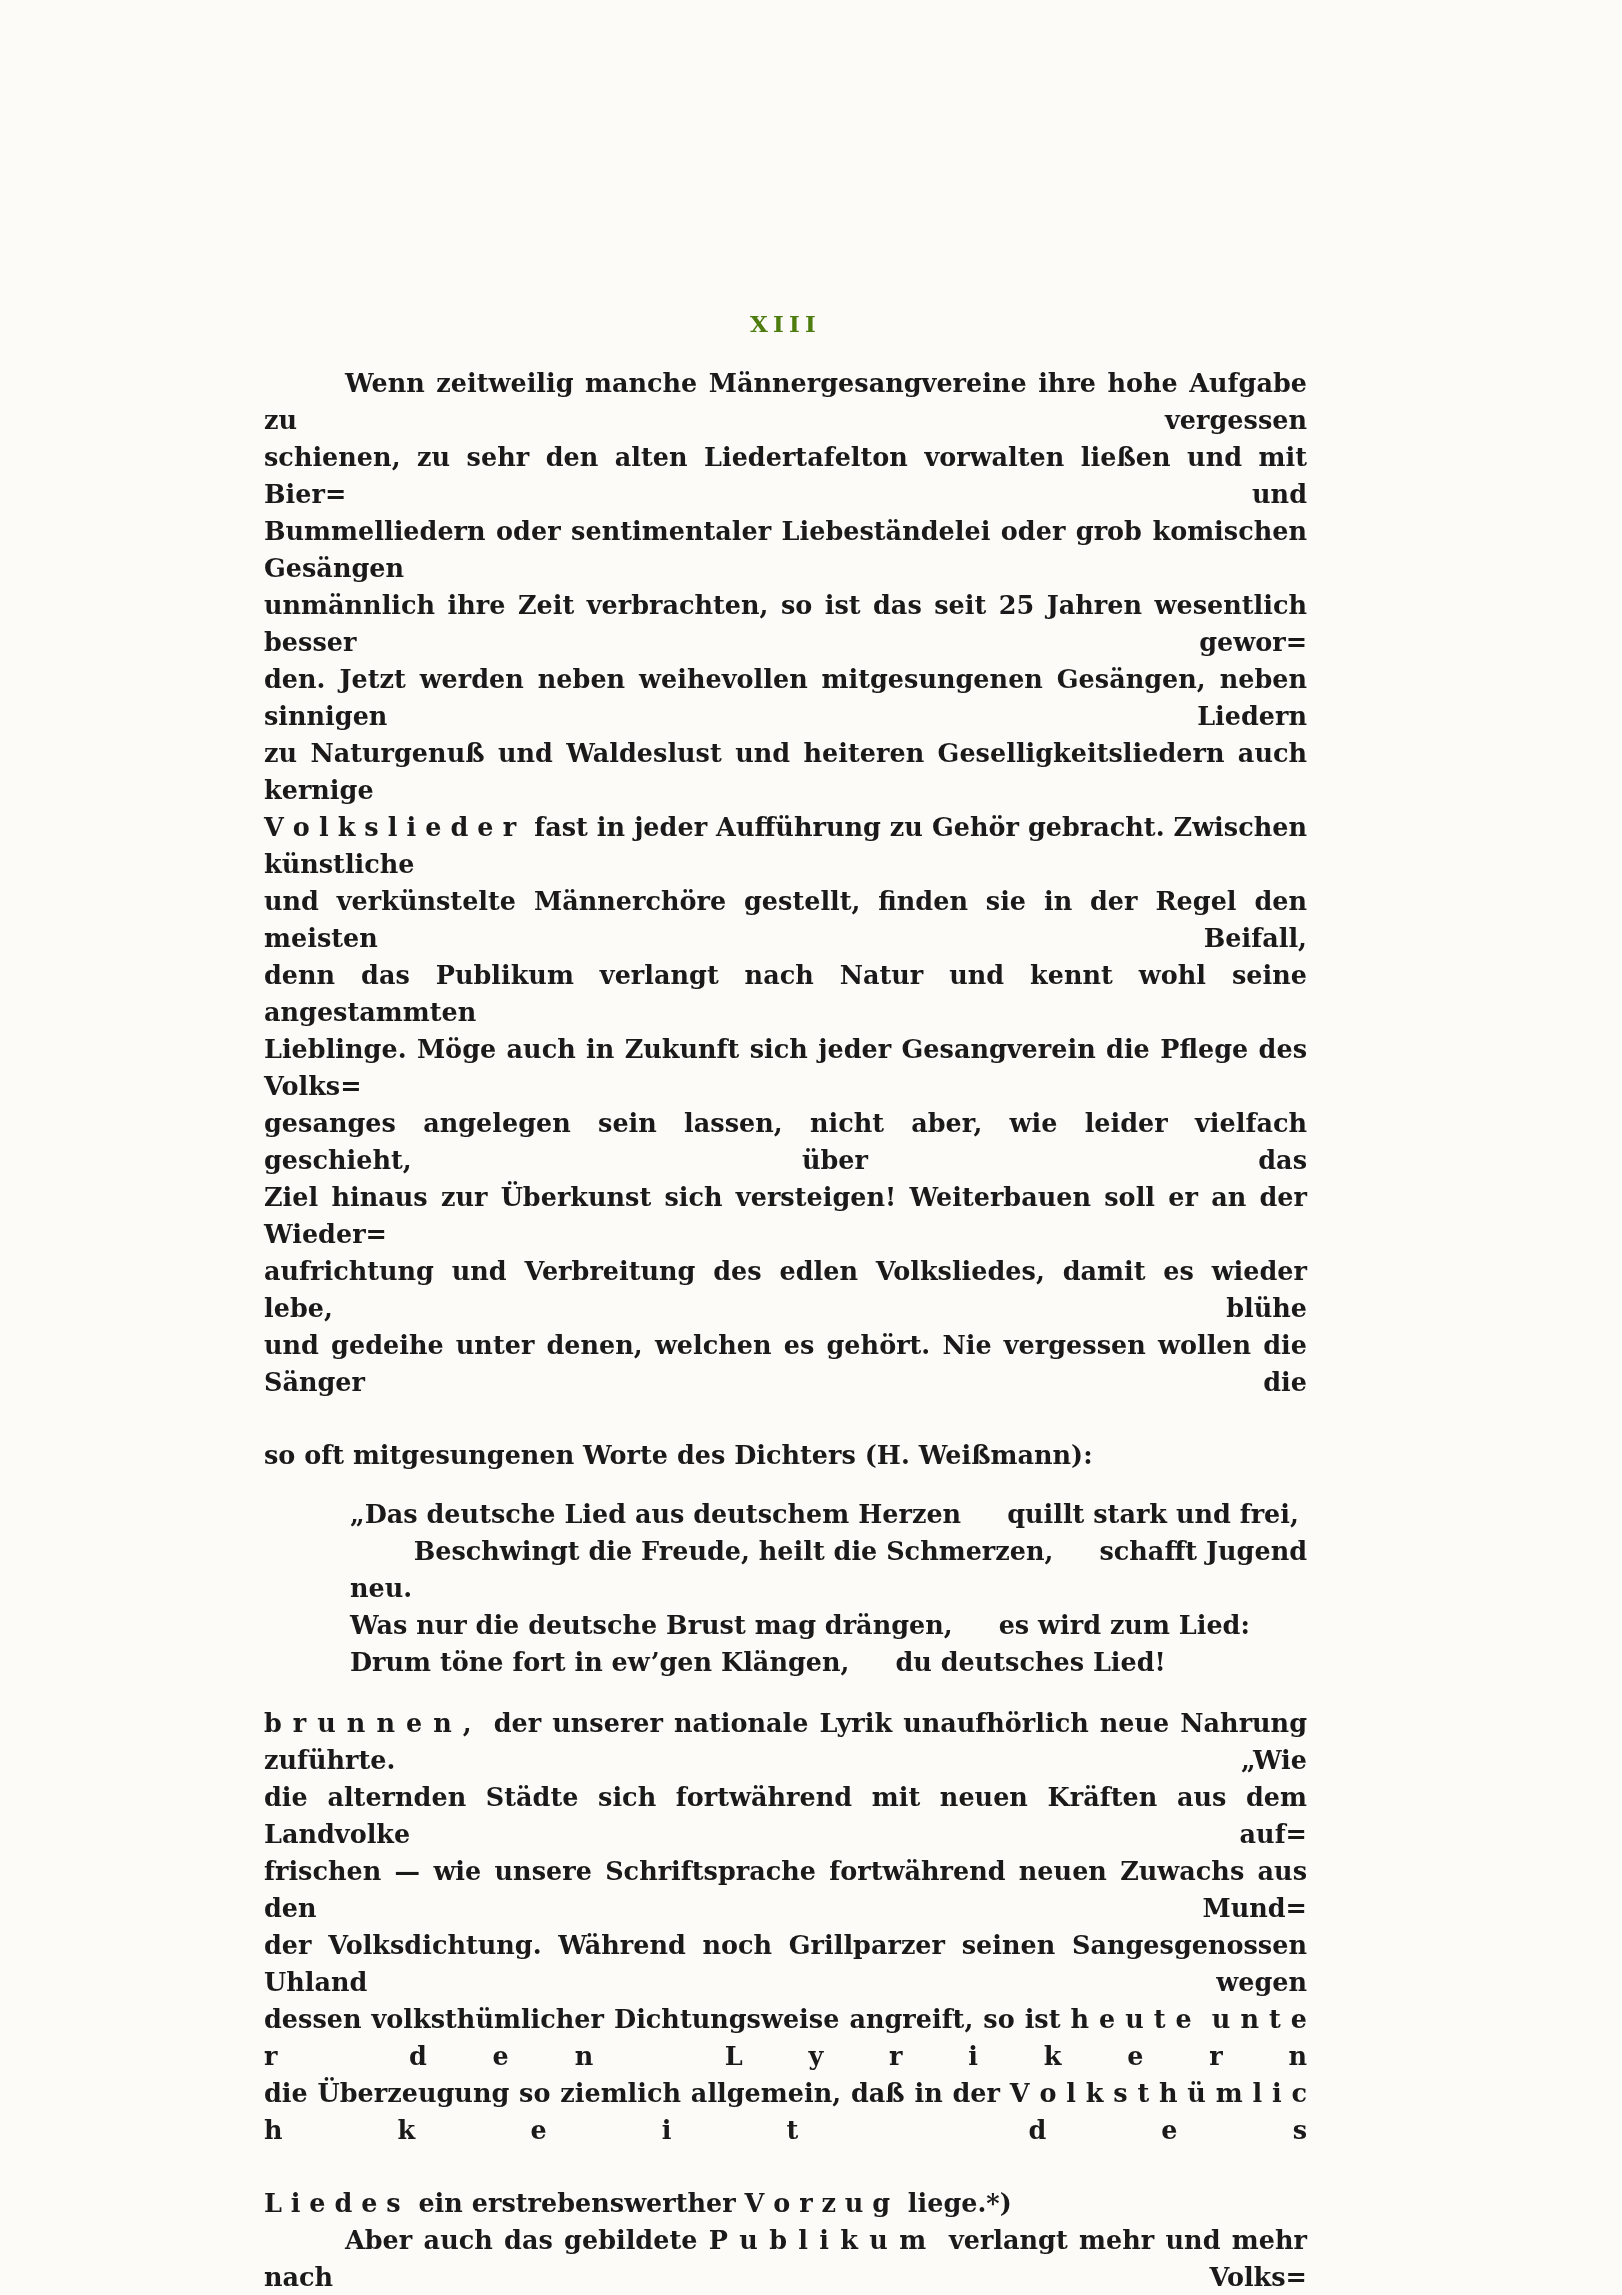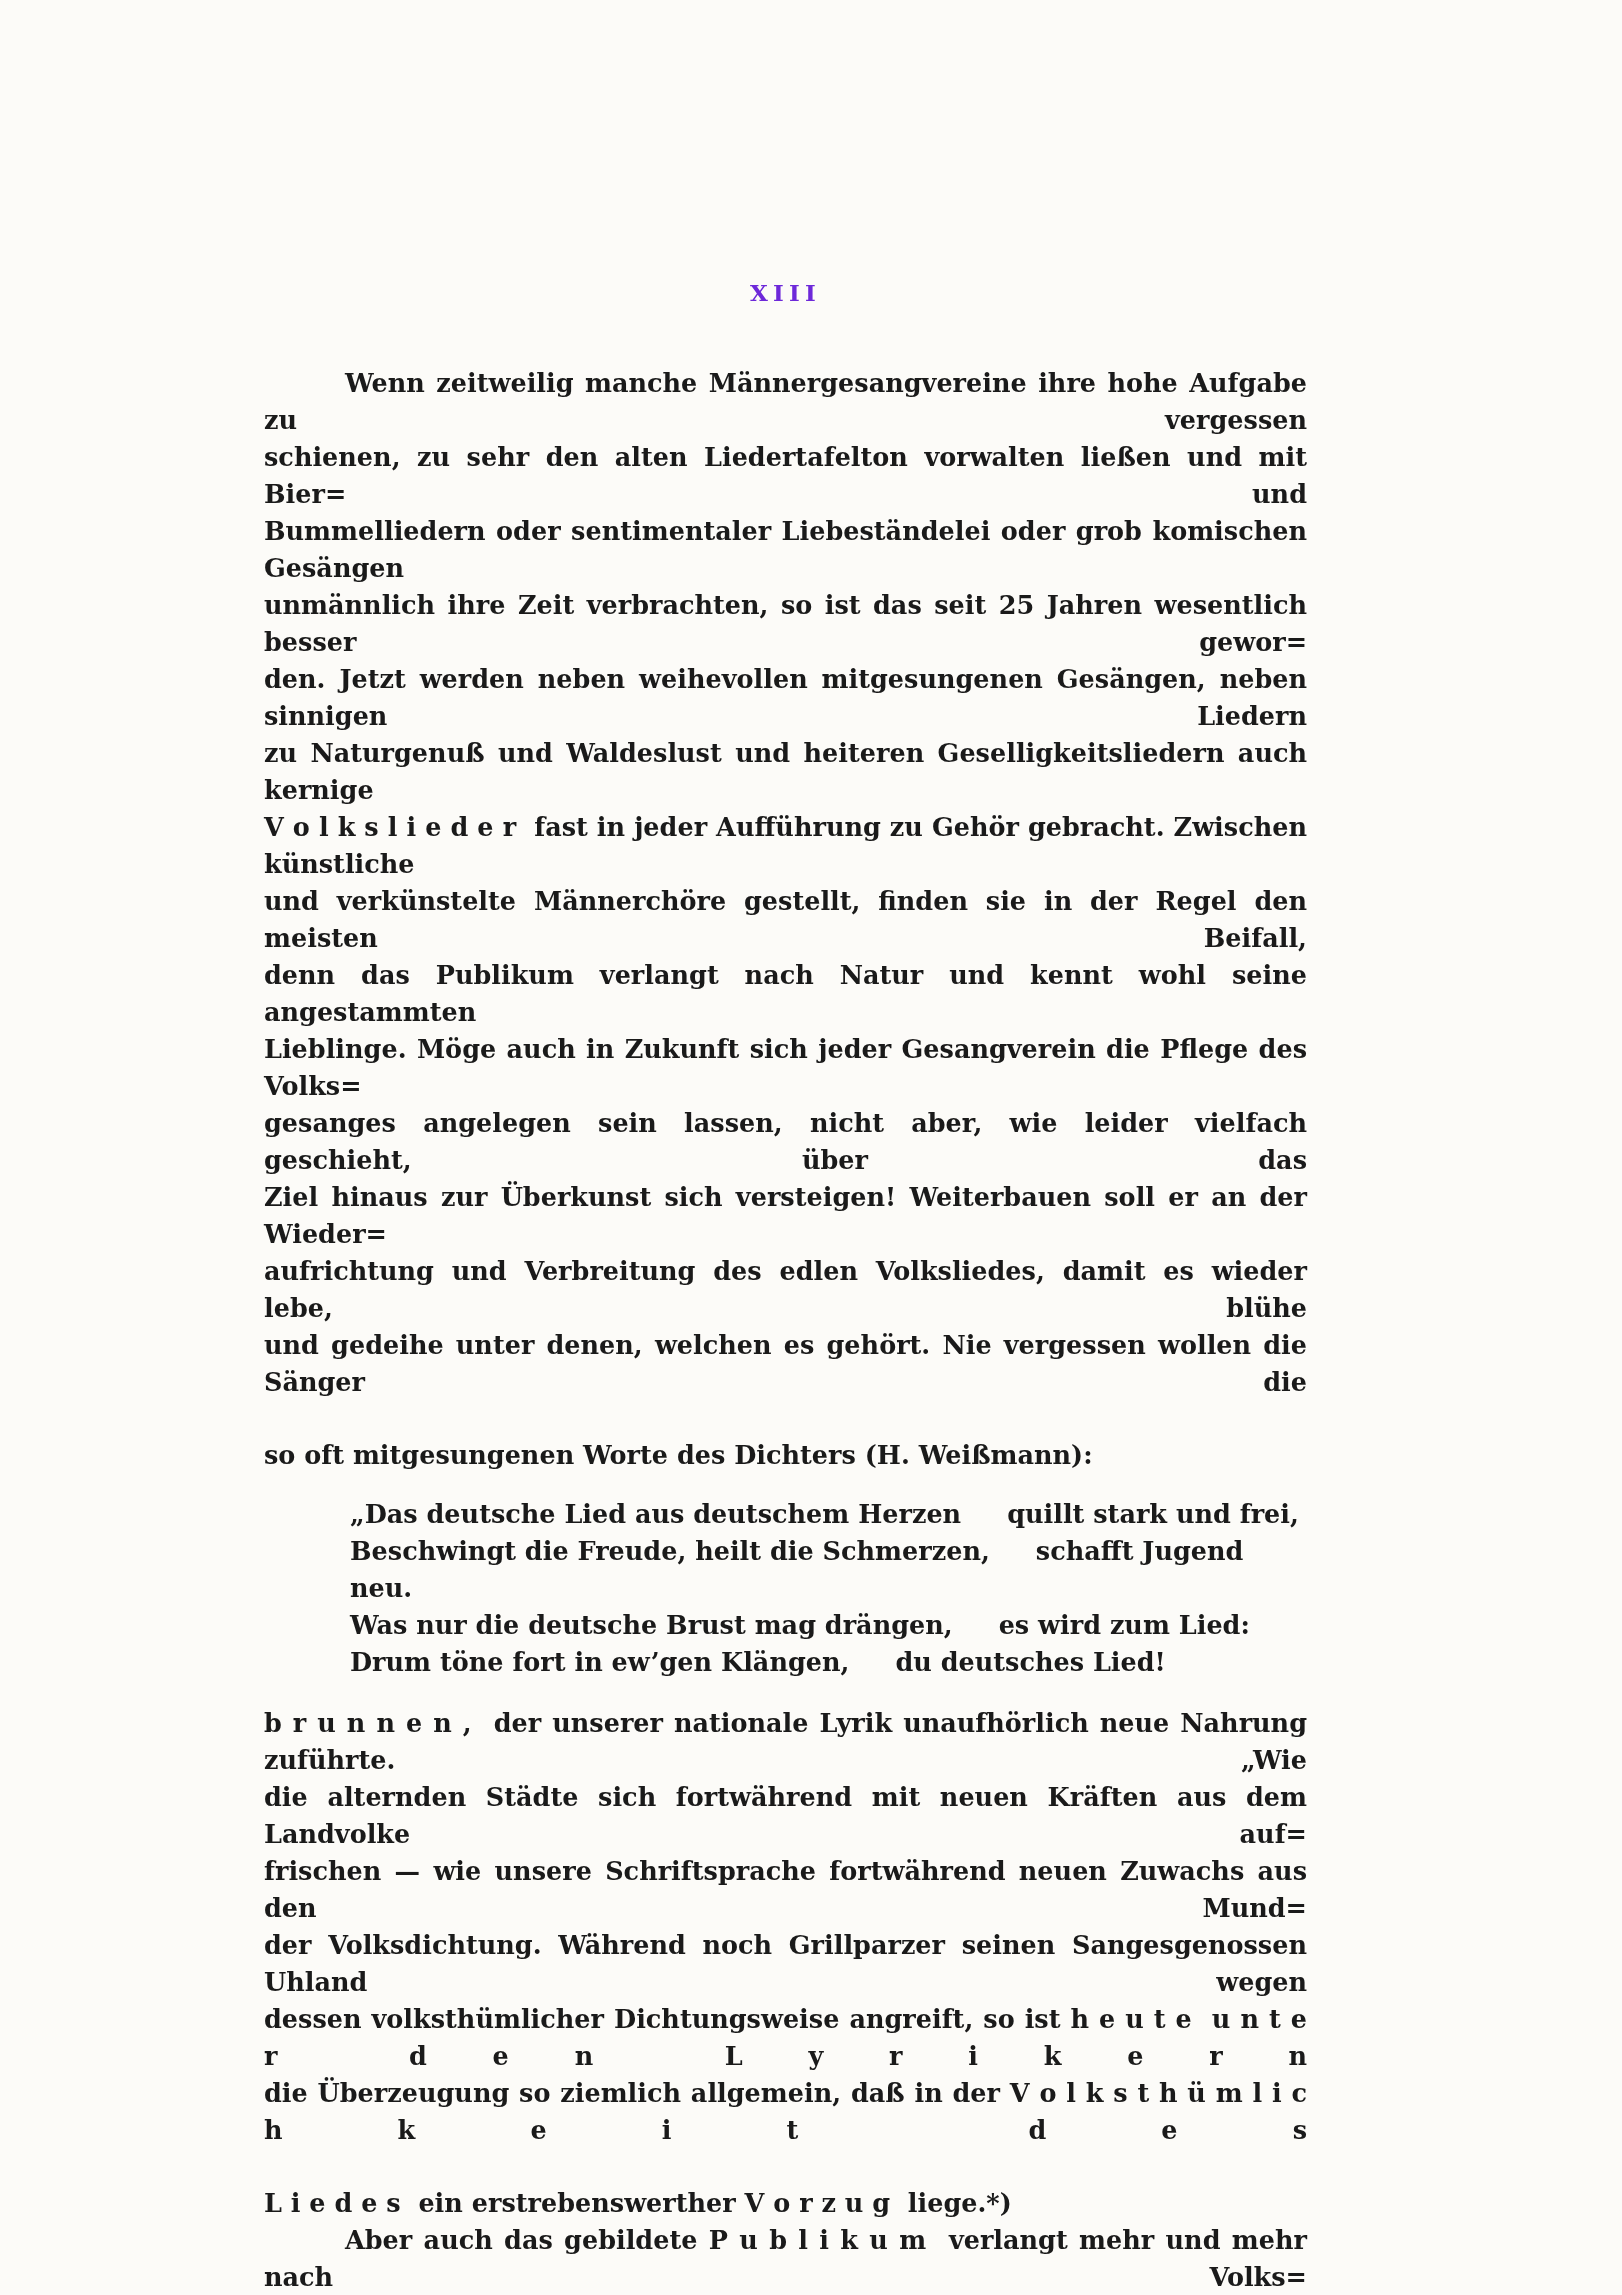--- a/index.html
+++ b/index.html
@@ -6,40 +6,40 @@
   .page {
     position:relative;
     width:1622px; height:2295px;
     background:#fcfbf8;
     font-family:"DejaVu Serif","Liberation Serif",serif;
     color:#1a1a1a;
     overflow:hidden;
   }
   .folio {
     position:absolute;
-    top:279px; left:264px; width:1043px;
+    top:310px; left:264px; width:1043px;
     text-align:center;
     font-size:23px; font-weight:bold;
     letter-spacing:5.2px;
-    color:#6d28d9;
+    color:#4d7c0f;
   }
   .text {
     position:absolute;
     left:264px; top:365px; width:1043px;
     font-size:25.5px; font-weight:bold;
   }
   .ln {
     line-height:37px;
     text-align:justify;
     text-align-last:justify;
   }
   .ln.last { text-align:right; text-align-last:left;margin-top:36px; }
   .ln.indent { text-indent:81px; }
   .poem { margin:22px 0 24px 86px; }
-  .poem .ln { text-align:left; text-align-last:left; }
+  .poem .ln { text-align:right; text-align-last:left; }
   .gap { display:inline-block; width:46px; }
 </style>
 </head>
 <body>
 
 <div class="page">
 
   <div class="folio">XIII</div>
 
   <div class="text">

